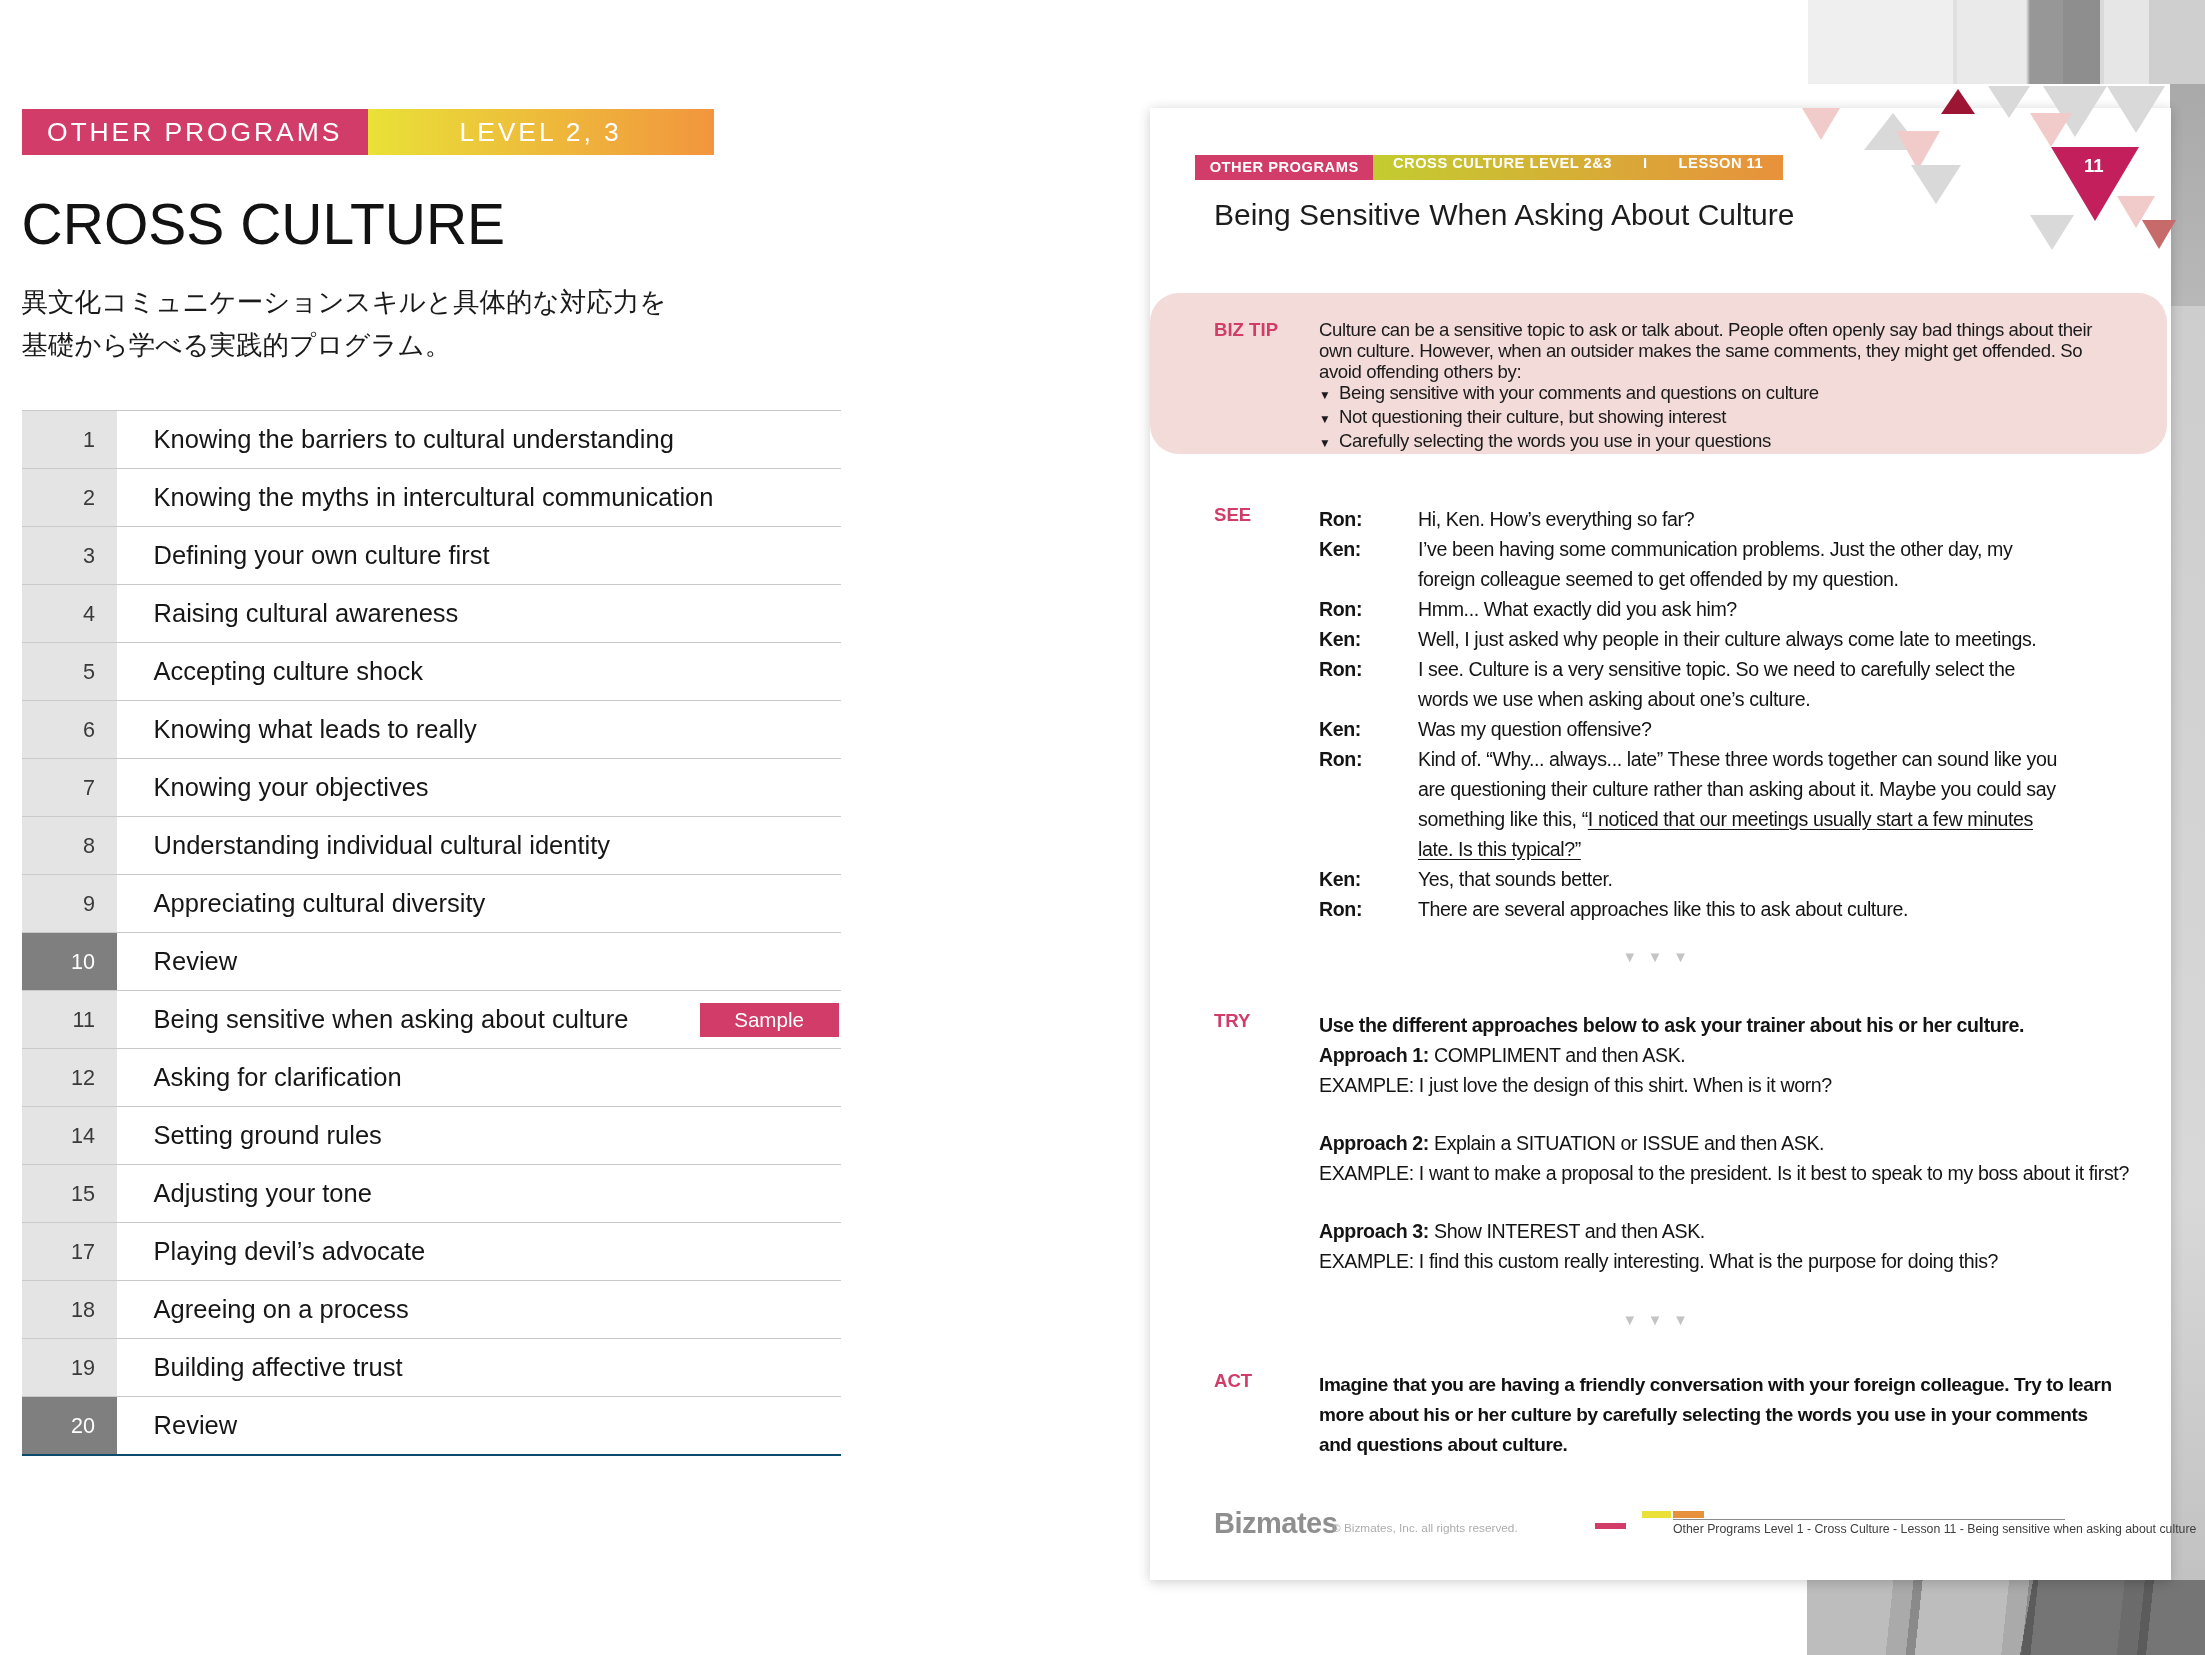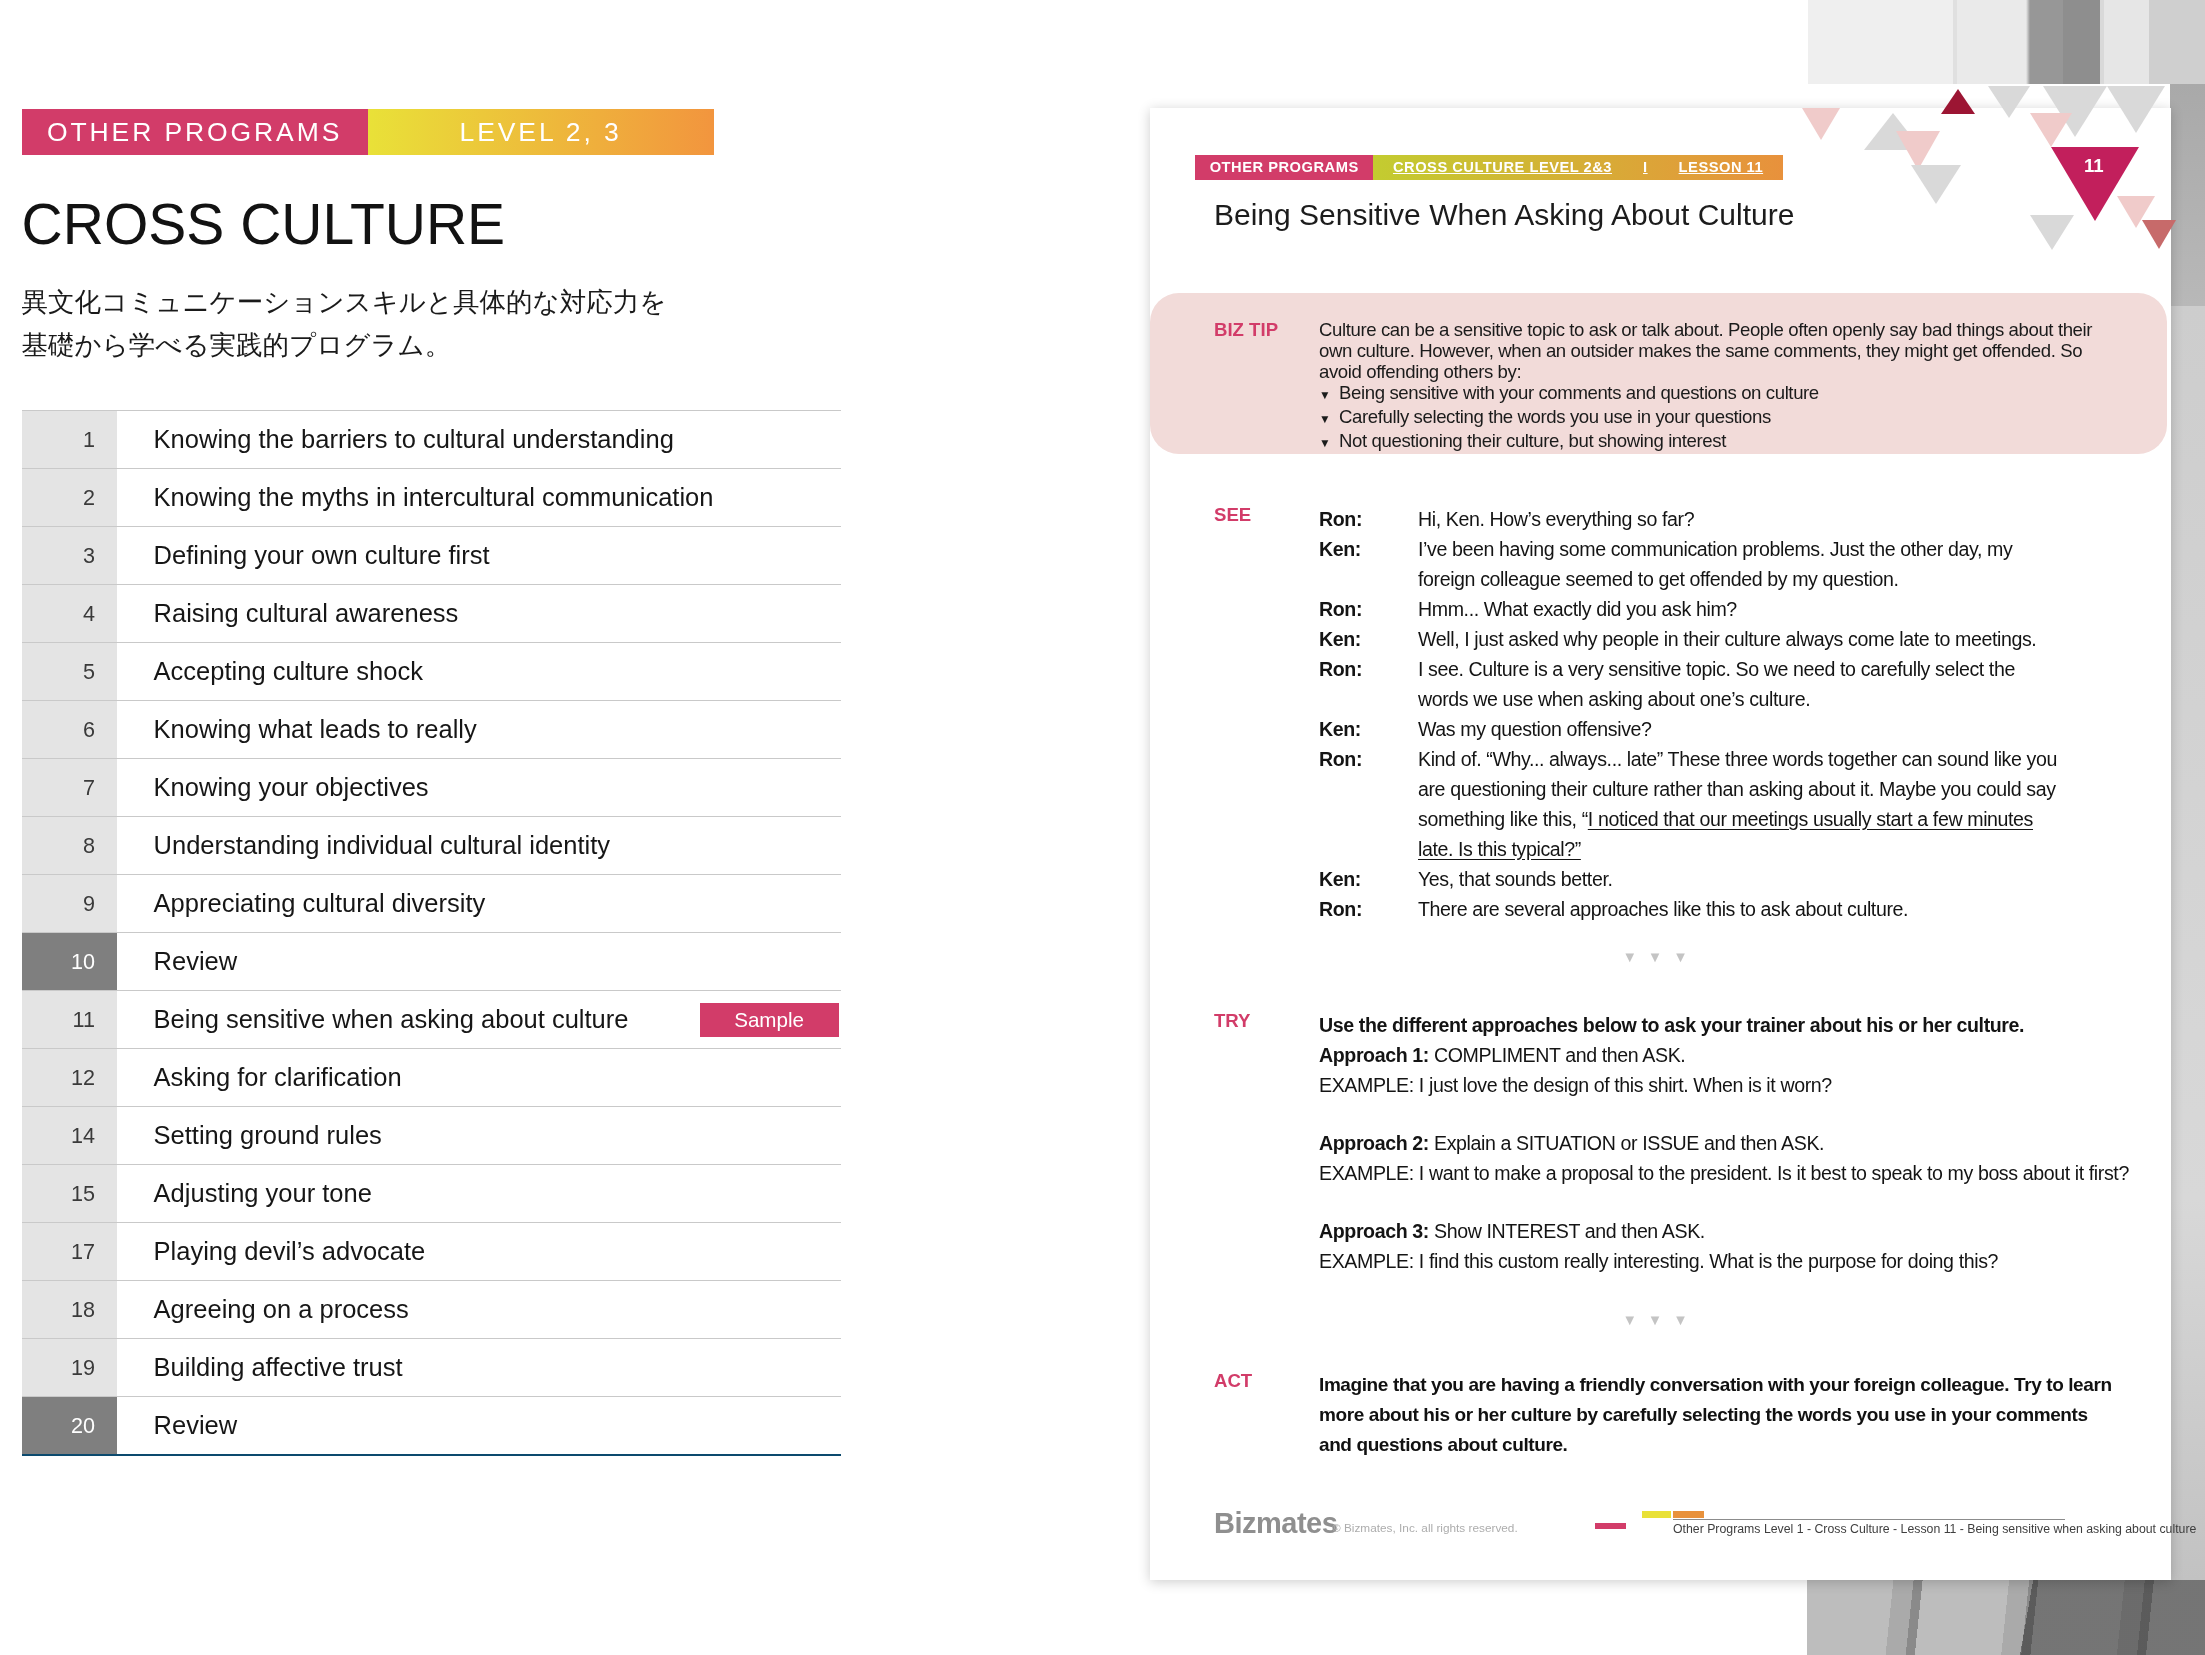--- a/index.html
+++ b/index.html
@@ -37,21 +37,21 @@
   .lesson-title{padding-left:37px;font-size:25.5px;color:#161616;white-space:nowrap;}
   .sample-badge{margin-left:auto;margin-right:2px;width:139px;height:34px;background:#d23c69;
     color:#fff;font-size:20.6px;display:flex;align-items:center;justify-content:center;cursor:pointer;}
   
   #page{position:absolute;left:1150px;top:108px;width:1021px;height:1472px;background:#ffffff;
     box-shadow:0 2px 11.8px rgba(0,0,0,.20);z-index:2;}
   .doc-badges{position:absolute;left:45px;top:47px;display:flex;height:24.5px;}
   .doc-badge-program{background:#d23c69;color:#fff;font-size:14.7px;font-weight:bold;
     letter-spacing:0.5px;display:flex;align-items:center;padding:0 14.7px;}
   .doc-badge-course{background:linear-gradient(90deg,#c3cc30,#e8913c);color:#fff;font-size:14.7px;
-    font-weight:bold;letter-spacing:0.5px;display:flex;align-items:center;padding:0 19.6px;text-decoration:underline;}
+    font-weight:bold;letter-spacing:0.5px;display:flex;padding:0 19.6px;}
   .doc-badge-course .sep-i{margin:0 31px;}
   .doc-title{position:absolute;left:64px;top:90px;font-size:30px;color:#1c1c1c;white-space:nowrap;}
   .sec-label{width:105px;flex-shrink:0;font-weight:bold;color:#d23c69;font-size:18.6px;}
   .biz-box{position:absolute;left:0;top:185px;width:1017px;height:161px;background:#f2dbd9;
     display:flex;padding:25.5px 0 0 64px;box-sizing:border-box;border-radius:29px;}
   .biz-body{width:794px;font-size:18.6px;line-height:21px;letter-spacing:-0.4px;color:#1b1b1b;}
   .biz-bullet .marker{font-size:11.8px;margin-right:8.8px;}
   .doc-sec{position:absolute;left:64px;display:flex;}
   .sec-body{width:745px;font-size:19.6px;line-height:30px;letter-spacing:-0.4px;color:#141414;}
   .see-intro,.try-intro{font-weight:bold;white-space:nowrap;}
@@ -206,22 +206,22 @@
     </div>
   </div>
   <div class="doc-title">Being Sensitive When Asking About Culture</div>
 
   <div class="biz-box">
     <div class="sec-label">BIZ TIP</div>
     <div class="biz-body">
       <div>Culture can be a sensitive topic to ask or talk about. People often openly say bad things about their own culture. However, when an outsider makes the same comments, they might get offended. So avoid offending others by:</div>
       <div id="bullets">
           <div class="biz-bullet"><span class="marker">▼</span><span>Being sensitive with your comments and questions on culture</span></div>
+          <div class="biz-bullet"><span class="marker">▼</span><span>Not questioning their culture, but showing interest</span></div>
           <div class="biz-bullet"><span class="marker">▼</span><span>Carefully selecting the words you use in your questions</span></div>
-          <div class="biz-bullet"><span class="marker">▼</span><span>Not questioning their culture, but showing interest</span></div>
         </div>
     </div>
   </div>
 
   <div class="doc-sec" style="top:396px;">
     <div class="sec-label">SEE</div>
     <div class="sec-body">
       <div id="dlg">
           <div class="dlg-row">
             <div class="dlg-speaker">Ron:</div>

